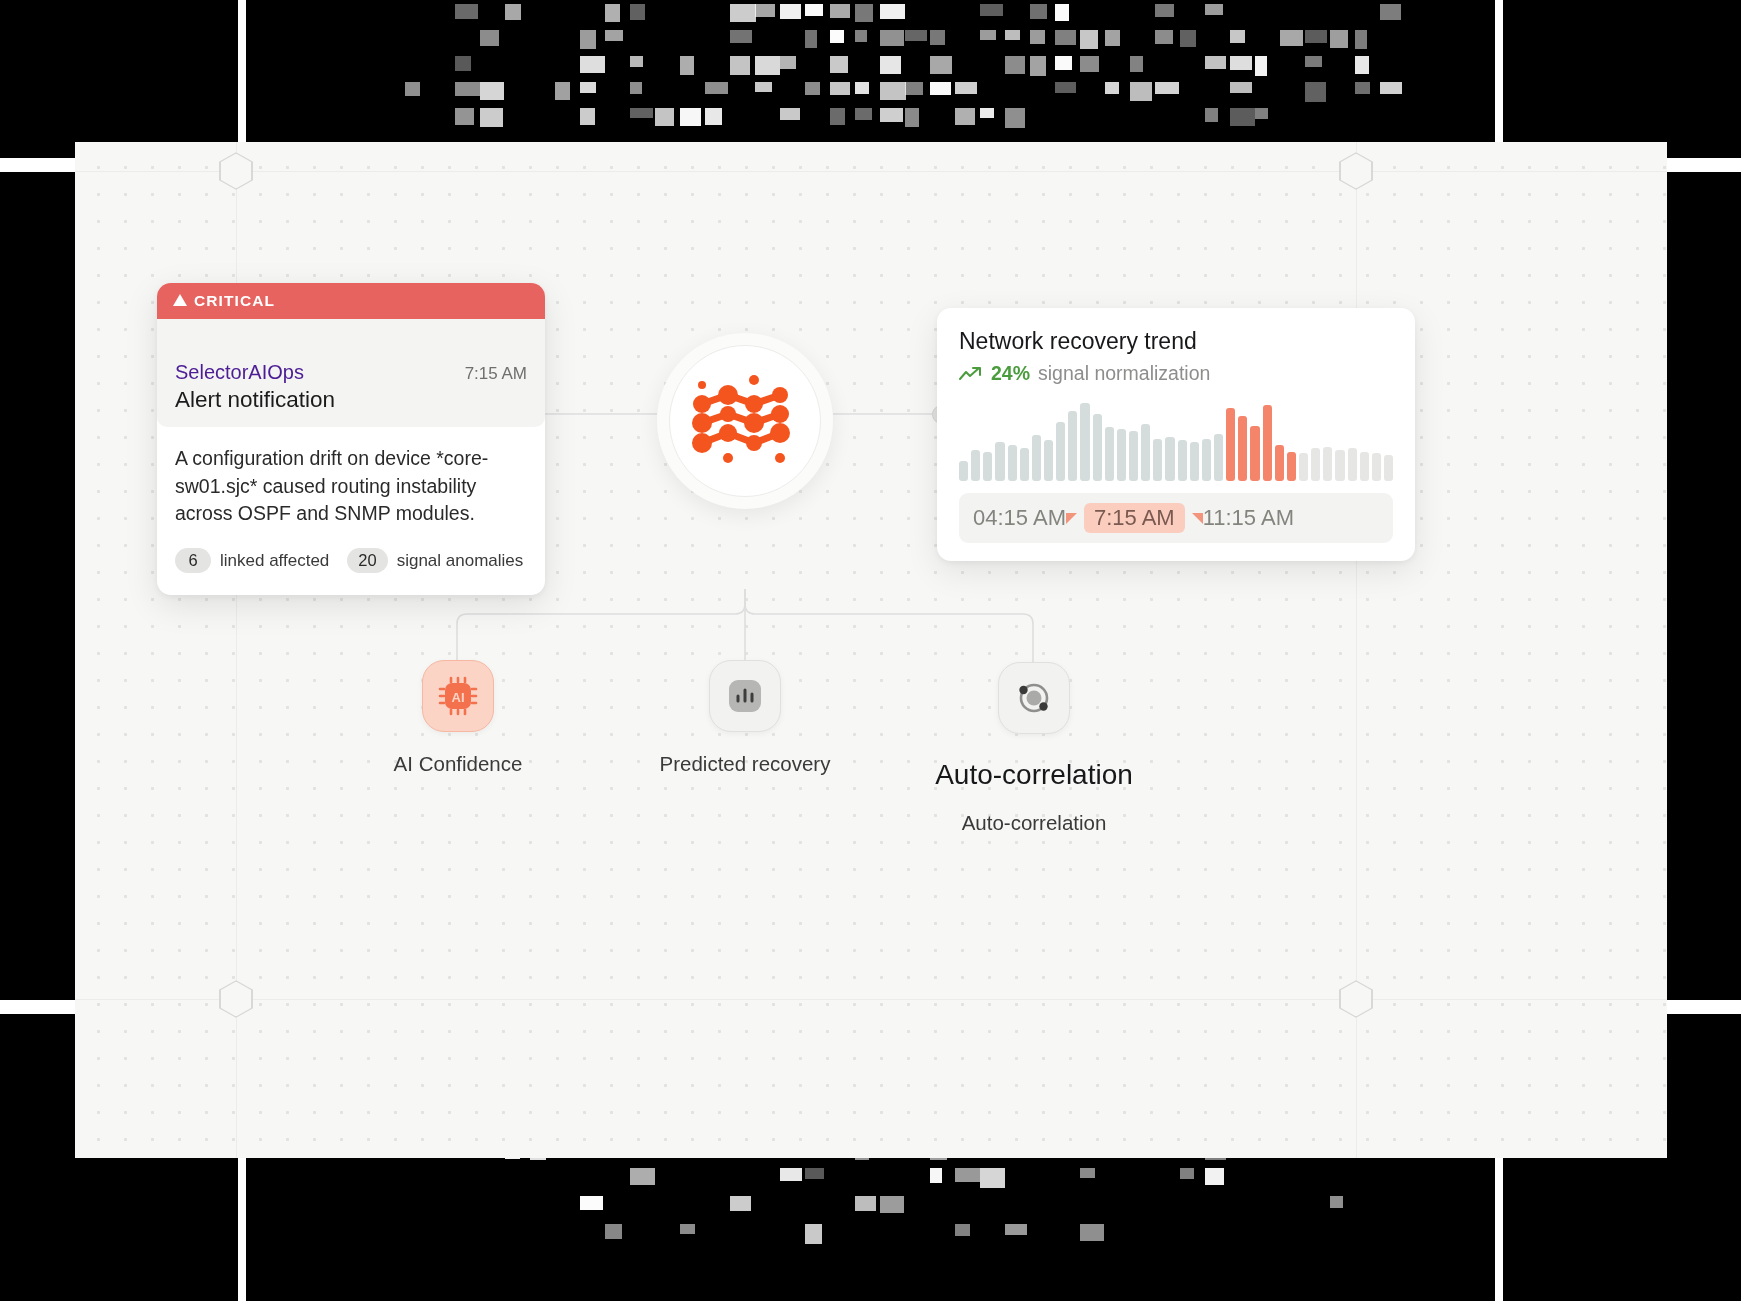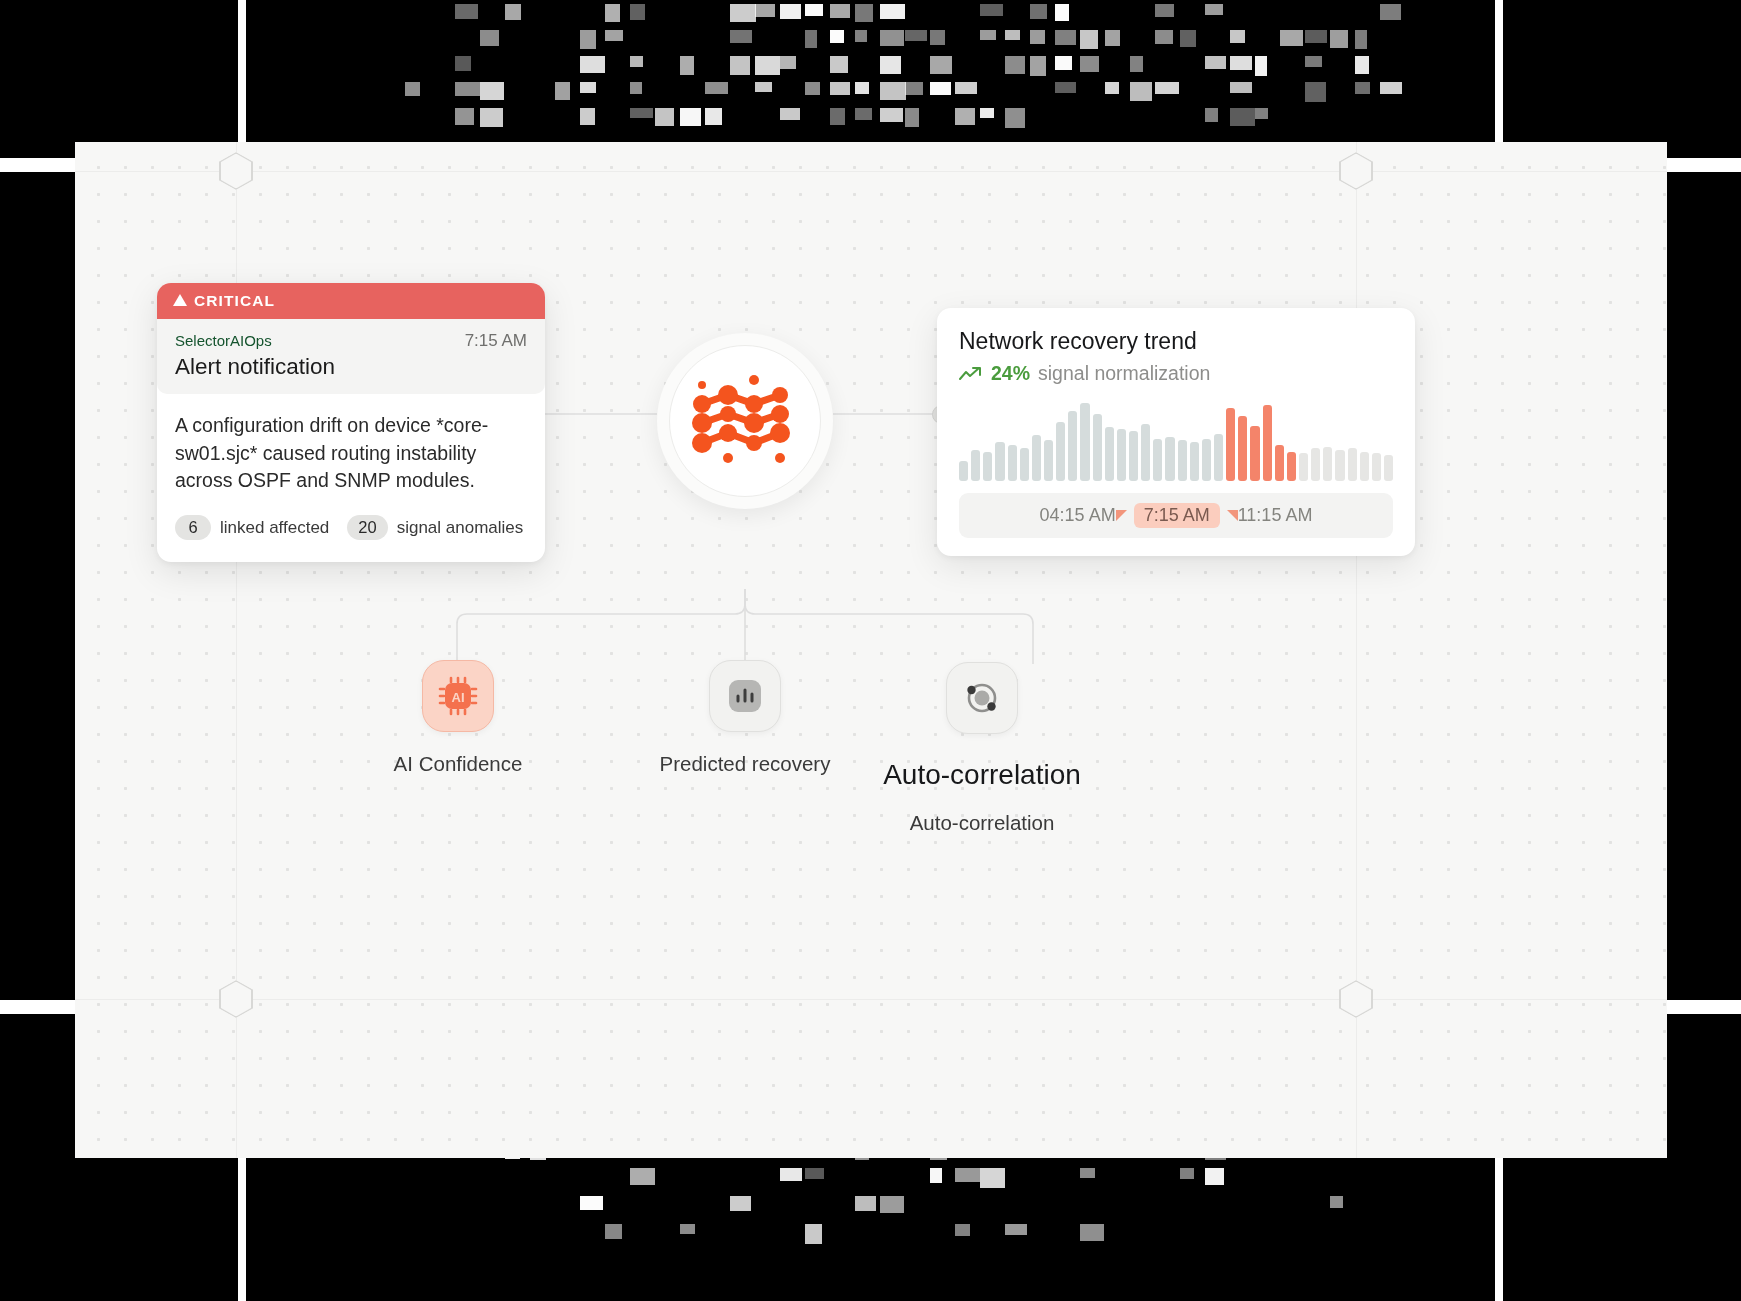--- a/index.html
+++ b/index.html
@@ -147,22 +147,23 @@
     background: #f4f4f3;
     padding: 12px 18px 14px 18px;
     border-radius: 0 0 10px 10px;
   }
   #alert-head-row {
     display: flex;
     justify-content: space-between;
     align-items: baseline;
   }
   #alert-source {
-    color: #14532d;
-    font-size: 15px;
+    color: #4c1d95;
+    font-size: 20px;
+    margin-top: 30px;
   }
   #alert-time {
     color: #6f6f6d;
     font-size: 17px;
   }
   #alert-title {
     margin-top: 3px;
     font-size: 22.5px;
     color: #1b1b1b;
     font-weight: normal;
@@ -265,22 +266,22 @@
   .bar.hot { background: #f4846a; }
   .bar.pale { background: #e6e6e4; }
 
   #trend-axis {
     margin-top: 12px;
     background: #f3f3f2;
     border-radius: 9px;
     padding: 10px 14px;
     display: flex;
     align-items: center;
-    justify-content: center;
-    font-size: 18px;
+    justify-content: flex-start;
+    font-size: 22px;
     color: #84847f;
   }
   #axis-mid {
     display: flex;
     align-items: center;
     gap: 7px;
   }
   .mark-left, .mark-right {
     width: 0; height: 0;
     border-top: 11px solid #f2957c;
@@ -716,21 +717,21 @@
       <g stroke="#3d3d3d" stroke-width="3" stroke-linecap="round">
         <line x1="13" y1="25" x2="13" y2="20"></line>
         <line x1="20" y1="25" x2="20" y2="14"></line>
         <line x1="27" y1="25" x2="27" y2="18"></line>
       </g>
     </svg>
   </div>
   <div class="node-label">Predicted recovery</div>
 </div>
 
-<div class="node" style="left:832px; top:662px;">
+<div class="node" style="left:884px; top:662px;">
   <div class="node-icon">
     <svg width="44" height="44" viewBox="0 0 44 44">
       <circle cx="22" cy="22" r="13" fill="none" stroke="#8f8f8d" stroke-width="2.6"></circle>
       <circle cx="22" cy="22" r="7.5" fill="#aaaaa8"></circle>
       <circle cx="11.5" cy="14" r="4.2" fill="#3a3a3a"></circle>
       <circle cx="31.5" cy="30.5" r="4.2" fill="#3a3a3a"></circle>
     </svg>
   </div>
   <div class="node-value">Auto-correlation</div>
   <div class="node-label">

